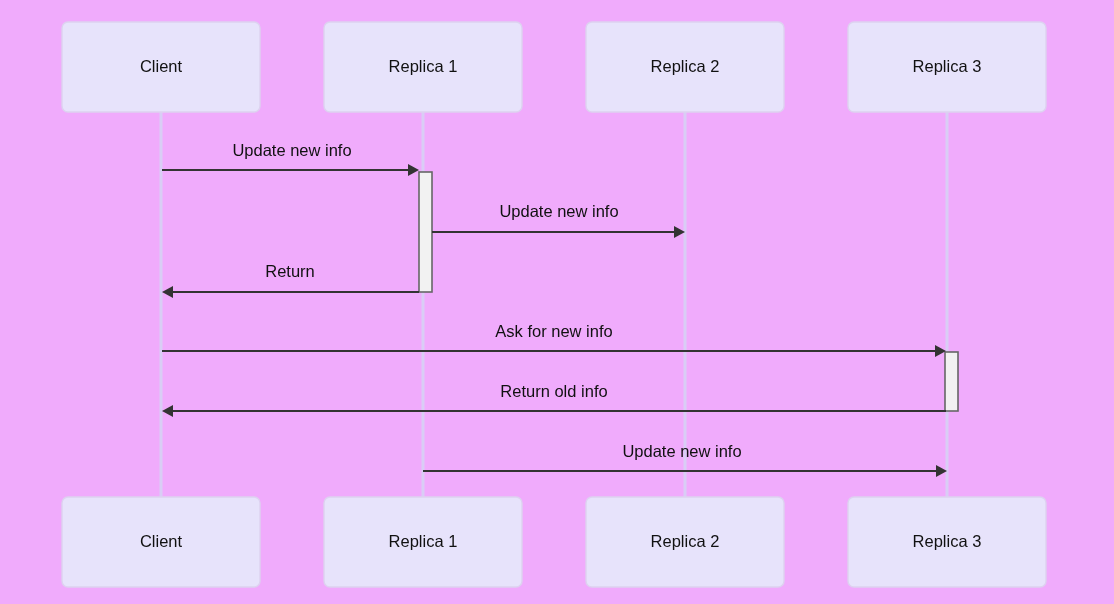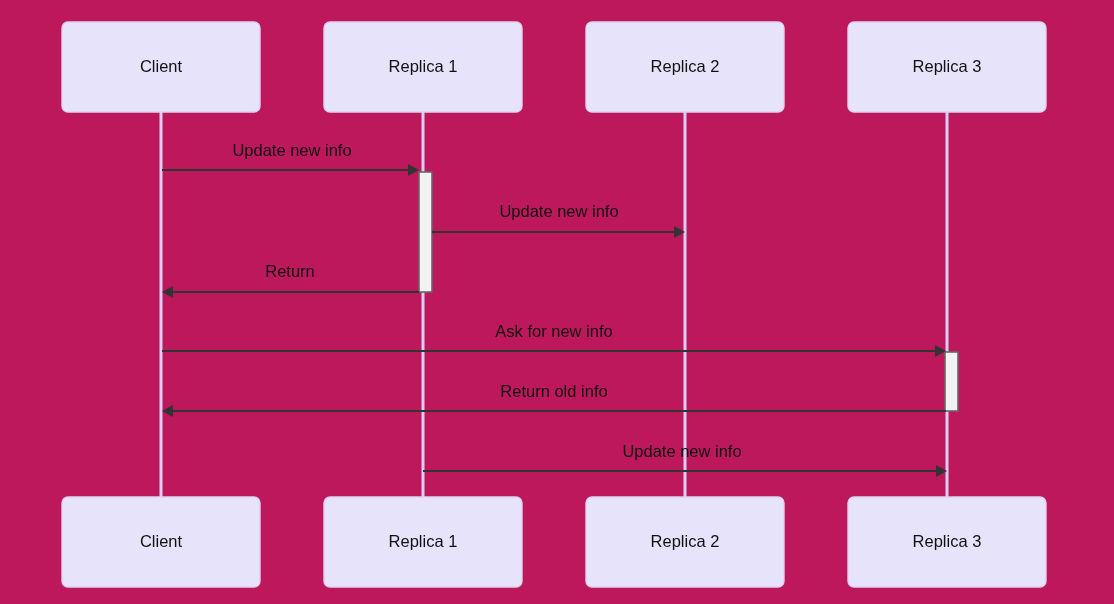--- a/index.html
+++ b/index.html
@@ -11,21 +11,21 @@
   body {
     font-family: "Liberation Sans", sans-serif;
     width: 1114px;
     height: 604px;
     overflow: hidden;
   }
   #diagram-root {
     position: relative;
     width: 1114px;
     height: 604px;
-    background: #be185d;
+    background: #f0abfc;
   }
   svg#seq-svg {
     display: block;
     width: 1114px;
     height: 604px;
   }
   .actor-box-rect {
     fill: #e7e3fb;
     stroke: #ddd2f0;
     stroke-width: 1.4px;

